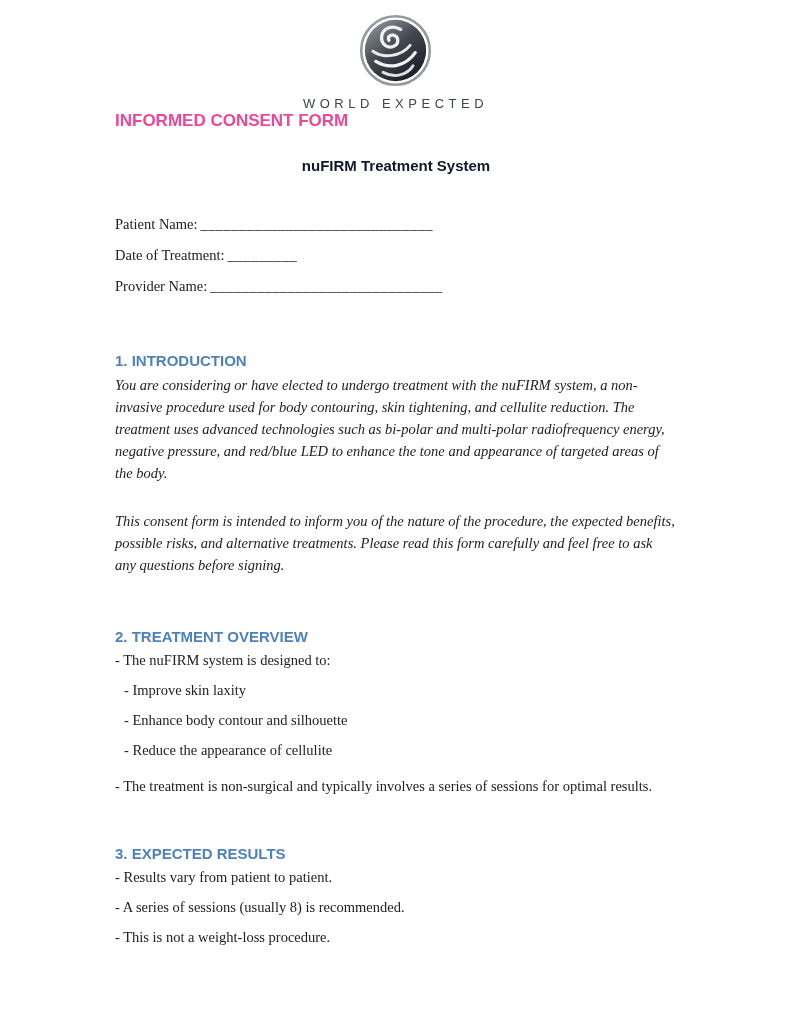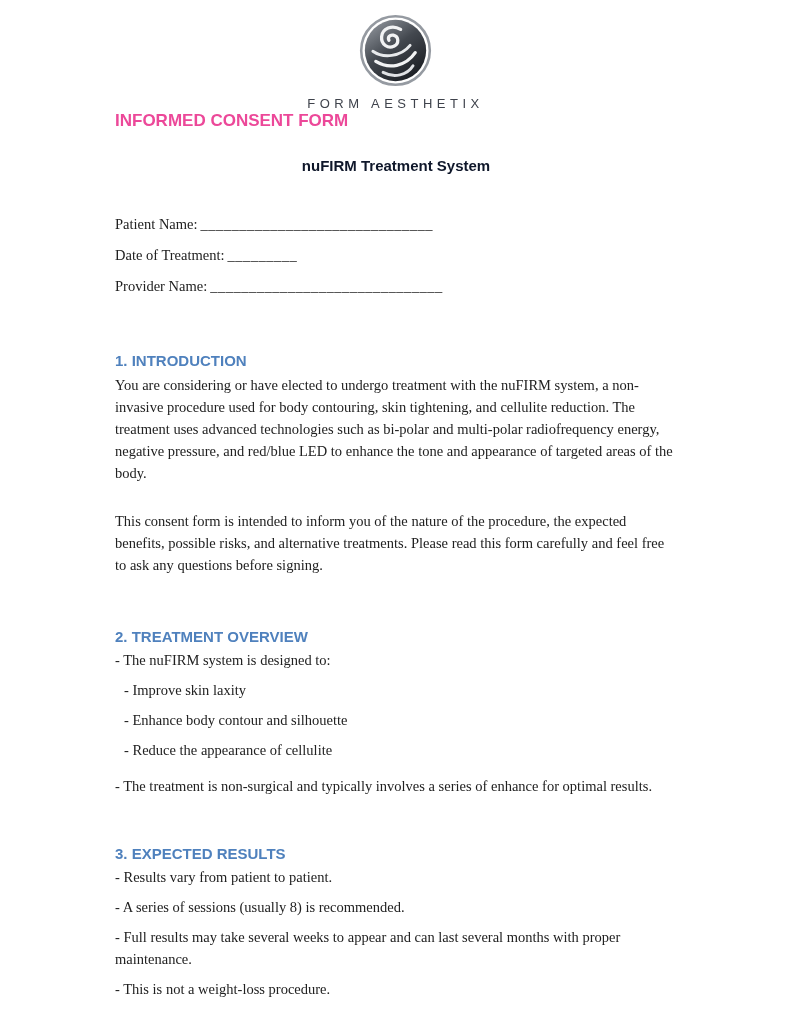--- a/index.html
+++ b/index.html
@@ -71,20 +71,21 @@
     color: #4f81bd;
   }
   .section-1 .section-heading { margin-top: 56px; }
   .section-2 .section-heading { margin-top: 52px; }
   .section-3 .section-heading { margin-top: 48px; }
   .para {
     margin-top: 5px;
     font-size: 14.5px;
     line-height: 22px;
     color: #212121;
+    font-style: italic;
   }
   .para + .para {
     margin-top: 26px;
   }
   .doc-line {
     font-size: 14.5px;
     line-height: 22px;
     color: #212121;
     margin-top: 8px;
   }
@@ -108,21 +109,21 @@
           </linearGradient>
         </defs>
         <circle cx="50" cy="50" r="47" fill="none" stroke="#959aa1" stroke-width="3.5"></circle>
         <circle cx="50" cy="50" r="42" fill="url(#sphereGrad)"></circle>
         <path d="M57,21 C45,14 32,20 31,31 C30,42 40,48 48,44 C55,41 55,31 47,29 C42,28 39,32 41,36" fill="none" stroke="#f2f3f4" stroke-width="4.5" stroke-linecap="round"></path>
         <path d="M19,51 C33,61 57,59 70,43" fill="none" stroke="#e8eaec" stroke-width="4" stroke-linecap="round"></path>
         <path d="M23,65 C41,76 64,72 77,53" fill="none" stroke="#f2f3f4" stroke-width="4.5" stroke-linecap="round"></path>
         <path d="M33,80 C48,88 66,84 74,71" fill="none" stroke="#dfe1e4" stroke-width="4" stroke-linecap="round"></path>
       </svg>
     </span>
-    <div class="brand-name">FORM AESTHETIX</div>
+    <div class="brand-name">WORLD EXPECTED</div>
   </div>
 
   <div class="content">
 
     <h1 class="doc-title">INFORMED CONSENT FORM</h1>
     <h2 class="doc-subtitle">nuFIRM Treatment System</h2>
 
     <div class="fields">
       <p class="field">
         <span>Patient Name:</span><span class="field-line">______________________________</span>
@@ -140,25 +141,24 @@
       <p class="para">You are considering or have elected to undergo treatment with the nuFIRM system, a non-invasive procedure used for body contouring, skin tightening, and cellulite reduction. The treatment uses advanced technologies such as bi-polar and multi-polar radiofrequency energy, negative pressure, and red/blue LED to enhance the tone and appearance of targeted areas of the body.</p>
       <p class="para">This consent form is intended to inform you of the nature of the procedure, the expected benefits, possible risks, and alternative treatments. Please read this form carefully and feel free to ask any questions before signing.</p>
     </div>
 
     <div class="section section-2">
       <h3 class="section-heading">2. TREATMENT OVERVIEW</h3>
       <p class="doc-line first">- The nuFIRM system is designed to:</p>
       <p class="doc-line indent-1">- Improve skin laxity</p>
       <p class="doc-line indent-1">- Enhance body contour and silhouette</p>
       <p class="doc-line indent-1">- Reduce the appearance of cellulite</p>
-      <p class="doc-line gap-above">- The treatment is non-surgical and typically involves a series of enhance for optimal results.</p>
+      <p class="doc-line gap-above">- The treatment is non-surgical and typically involves a series of sessions for optimal results.</p>
     </div>
 
     <div class="section section-3">
       <h3 class="section-heading">3. EXPECTED RESULTS</h3>
       <p class="doc-line first">- Results vary from patient to patient.</p>
       <p class="doc-line">- A series of sessions (usually 8) is recommended.</p>
-      <p class="doc-line">- Full results may take several weeks to appear and can last several months with proper maintenance.</p>
       <p class="doc-line">- This is not a weight-loss procedure.</p>
     </div>
 
   </div>
 </div>
 
 </body></html>

